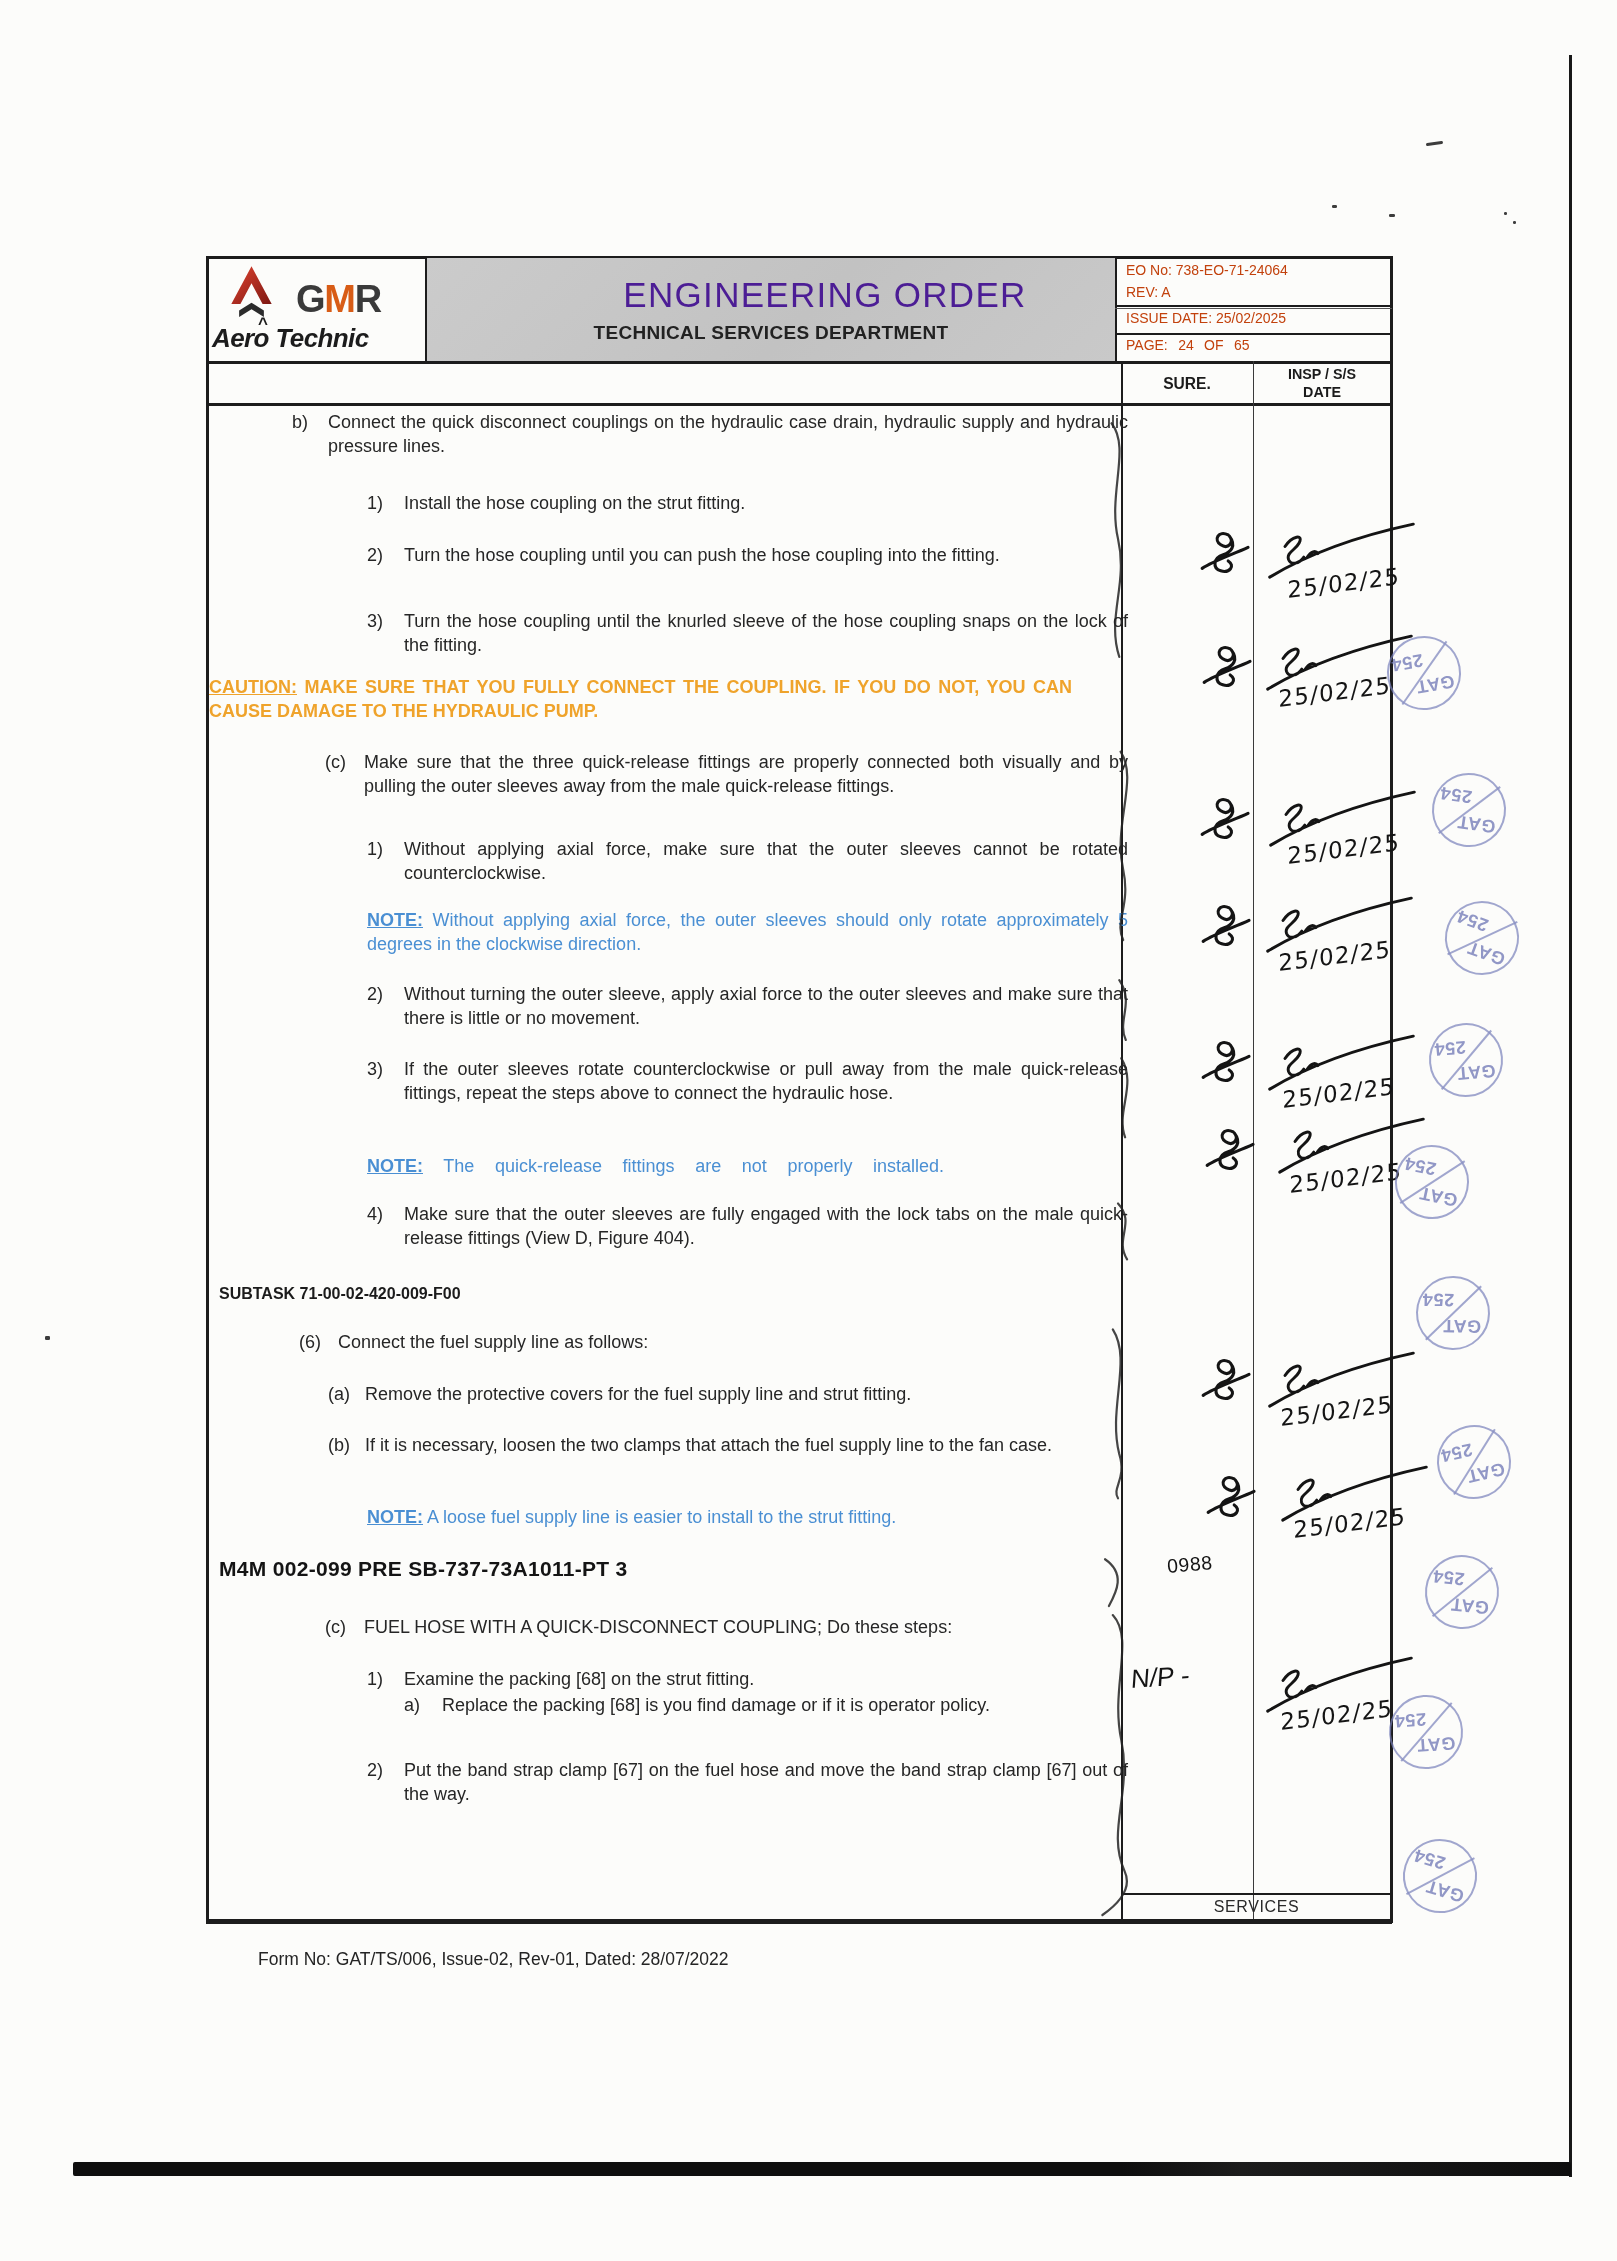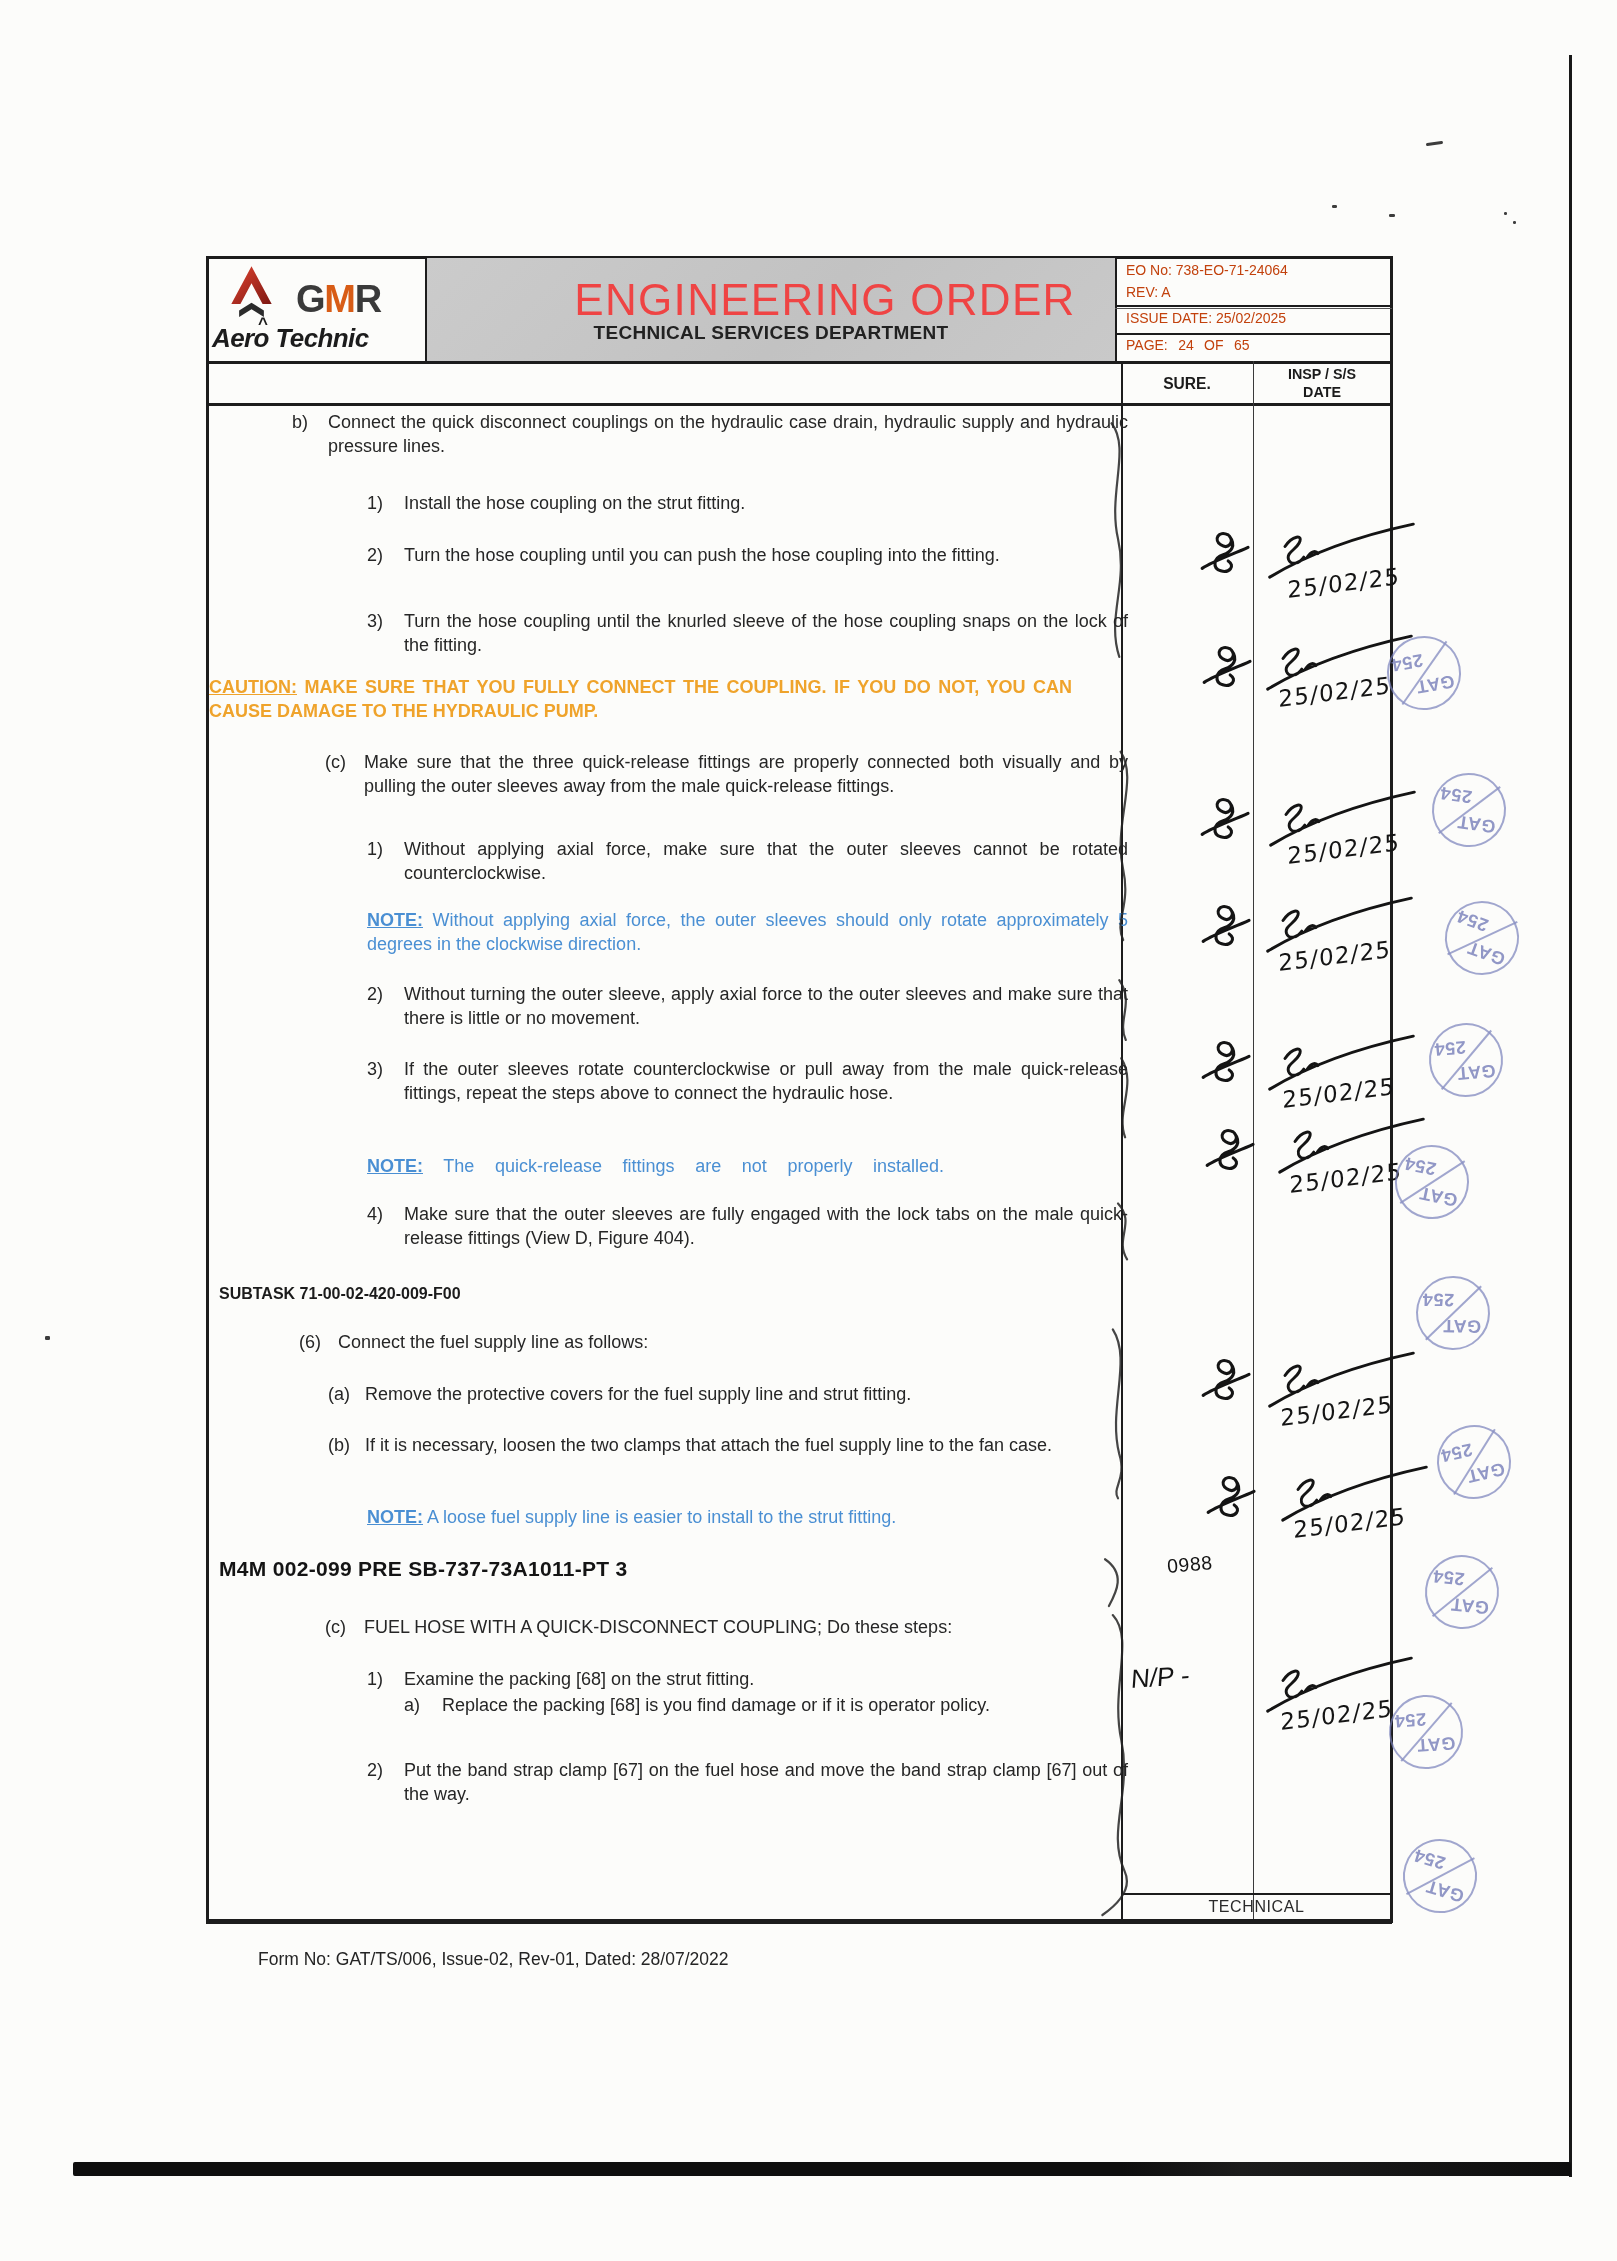--- a/index.html
+++ b/index.html
@@ -3,21 +3,21 @@
 <meta charset="utf-8">
 <style>
   html,body{margin:0;padding:0;background:#e8e8e6;}
   .page{position:relative;width:1618px;height:2261px;background:#fcfcfa;overflow:hidden;
         font-family:"Liberation Sans","DejaVu Sans",sans-serif;color:#222;}
   .abs{position:absolute;}
   .ln{position:absolute;background:#1c1c1c;}
   .cell-gray{position:absolute;left:427px;top:258px;width:688px;height:103px;
              background:linear-gradient(135deg,#cbcbcb,#c2c2c2 55%,#c9c9c9);}
   .title{position:absolute;left:427px;top:275px;width:796px;text-align:center;
-         font-size:44px;letter-spacing:1.3px;color:#ef4444;}
+         font-size:35px;letter-spacing:1.3px;color:#4c1d95;}
   .subtitle{position:absolute;left:427px;top:322px;width:688px;text-align:center;
             font-size:19px;font-weight:bold;letter-spacing:0.3px;color:#222;}
   .info-txt{position:absolute;left:1126px;font-size:14px;color:#c2410c;white-space:nowrap;}
   .colhdr{position:absolute;font-weight:bold;color:#1b1b1b;text-align:center;}
   .logo-brand{position:absolute;left:296px;top:278px;font-size:38px;font-weight:bold;
               letter-spacing:-1.3px;color:#3a3a3a;}
   .logo-brand .m{color:#d85c16;}
   .logo-sub{position:absolute;left:212px;top:323px;font-size:26px;font-weight:bold;
             font-style:italic;color:#1c1c1c;letter-spacing:-0.6px;}
   .logo-caret{position:absolute;left:258px;top:314px;font-size:17px;font-weight:bold;color:#1c1c1c;}
@@ -242,21 +242,21 @@
         <span class="t1">GAT</span>
         <span class="t2">254</span>
       </div>
       <div class="stamp" style="left: 1403px; top: 1839px; transform: rotate(197deg);">
         <div class="diag"></div>
         <span class="t1">GAT</span>
         <span class="t2">254</span>
       </div>
     </div>
 
-  <div class="signatory">TECHNICAL</div>
+  <div class="signatory">SERVICES</div>
   <div class="footer">Form No: GAT/TS/006, Issue-02, Rev-01, Dated: 28/07/2022</div>
 
   <div class="ln" style="left:1569px;top:55px;width:2.6px;height:2122px;background:#181818"></div>
   <div class="ln" style="left:73px;top:2162px;width:1498px;height:14.3px;background:linear-gradient(90deg,#0e0e0e 0 70%,#1c1c1c 78%,#0e0e0e);border-radius:1.9px"></div>
   <div class="speck" style="left:1426px;top:142px;width:17px;height:3.2px;transform:rotate(-8deg)"></div>
   <div class="speck" style="left:1332px;top:205px;width:4.5px;height:3.2px"></div>
   <div class="speck" style="left:1389px;top:214px;width:5.8px;height:2.6px"></div>
   <div class="speck" style="left:1504px;top:212px;width:3.2px;height:3.2px"></div>
   <div class="speck" style="left:1513px;top:221px;width:2.6px;height:2.6px"></div>
   <div class="speck" style="left:45px;top:1336px;width:4.5px;height:3.9px"></div>

